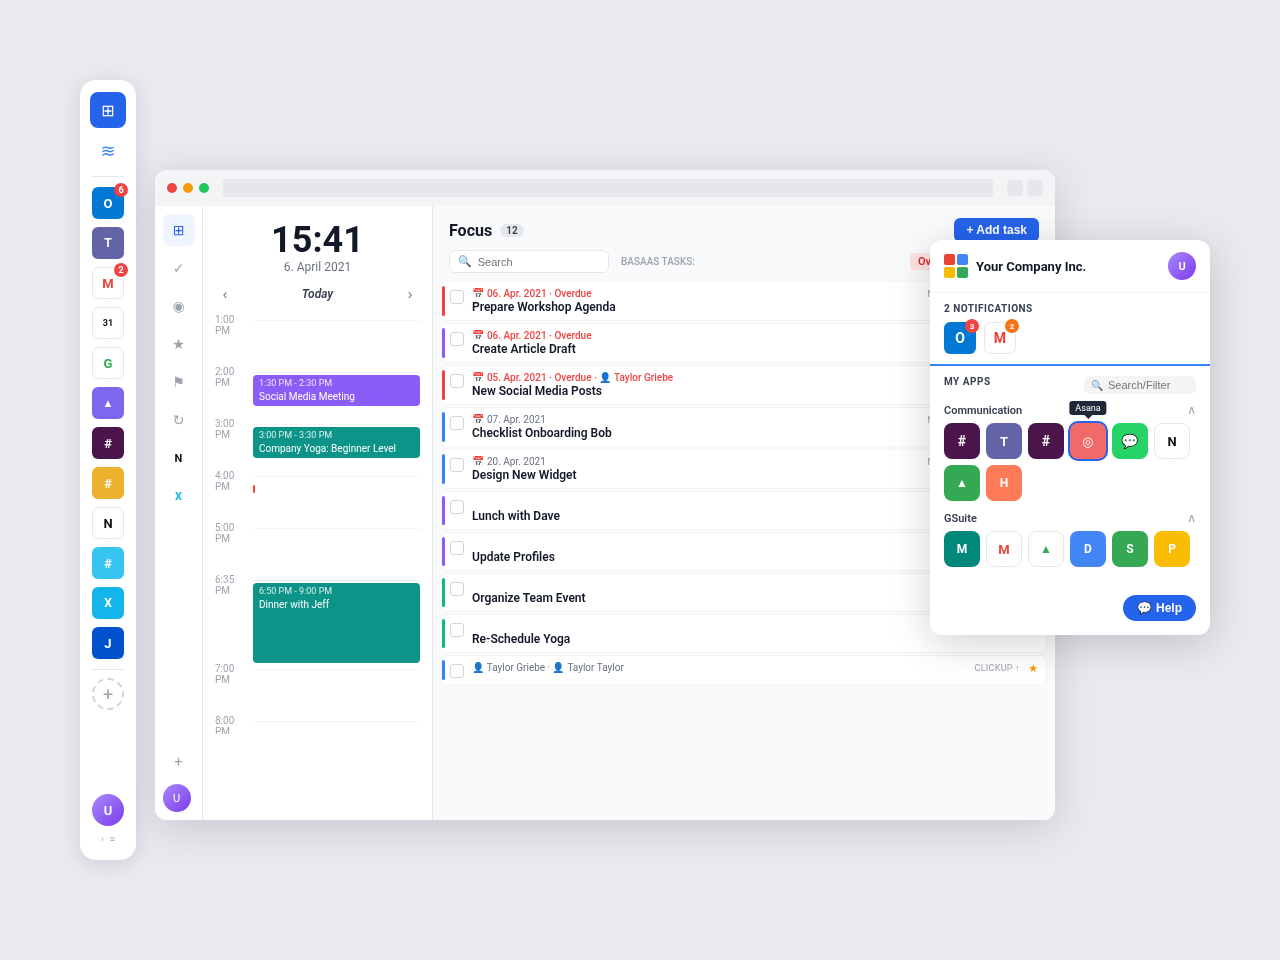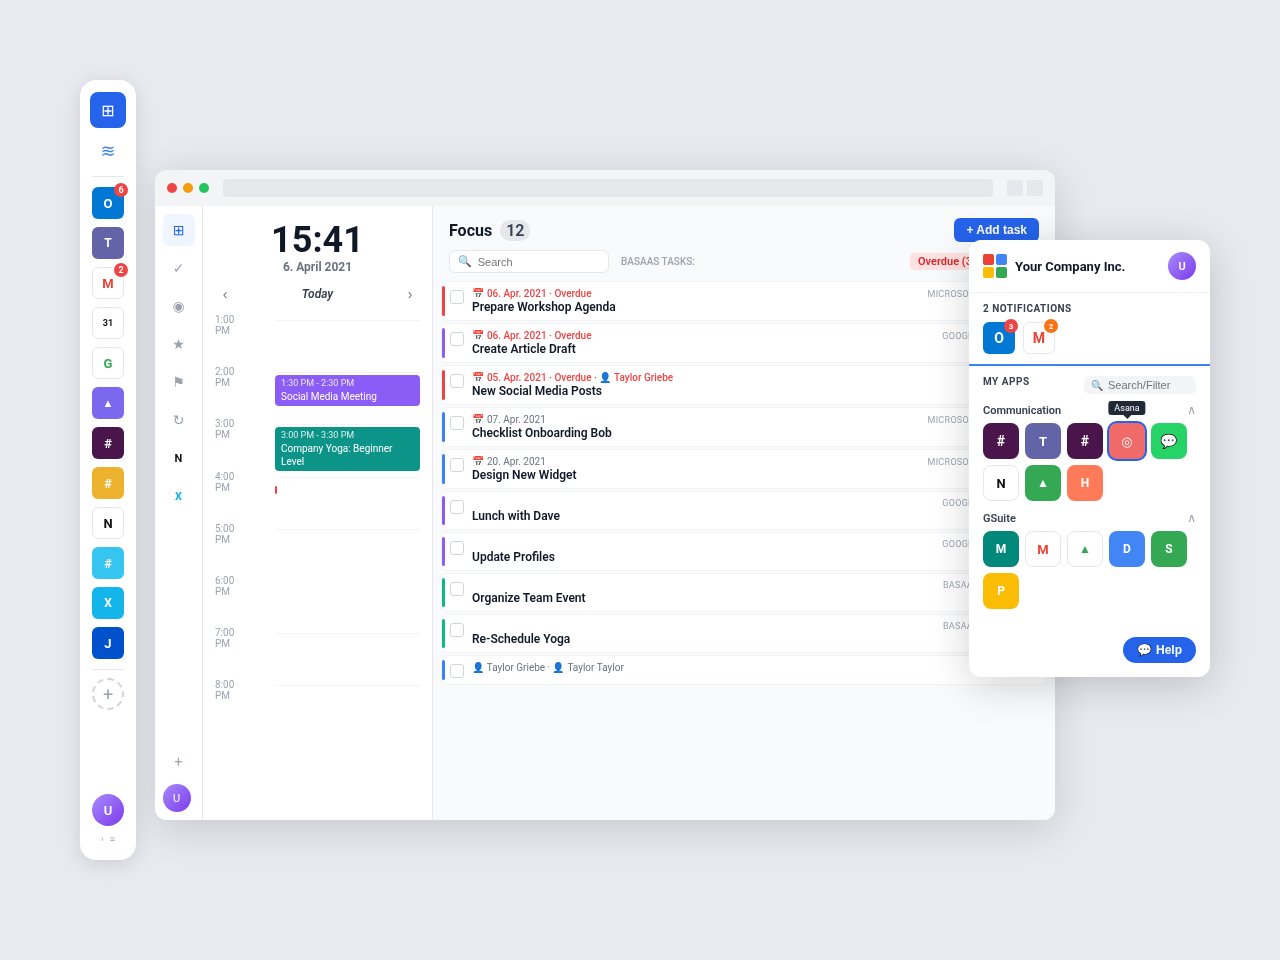--- a/index.html
+++ b/index.html
@@ -169,21 +169,20 @@
     .clock-time {
       font-size: 36px;
       font-weight: 700;
       color: #111827;
       line-height: 1;
     }
     .clock-date {
       font-size: 12px;
       color: #6b7280;
       margin-top: 2px;
-      font-weight: bold;
     }
     .calendar-nav {
       display: flex;
       align-items: center;
       justify-content: space-between;
       margin: 10px 0;
     }
     .calendar-nav-btn {
       width: 20px;
       height: 20px;
@@ -198,21 +197,21 @@
     }
     .calendar-today {
       font-size: 12px;
       font-weight: 600;
       color: #374151;
       font-style: italic;
     }
     .time-slot {
       display: flex;
       align-items: flex-start;
-      gap: 24px;
+      gap: 2px;
       min-height: 52px;
     }
     .time-label {
       font-size: 10px;
       color: #9ca3af;
       width: 36px;
       flex-shrink: 0;
       padding-top: 0;
     }
     .slot-line {
@@ -253,21 +252,21 @@
       gap: 8px;
     }
     .tasks-title h2 {
       font-size: 16px;
       font-weight: 700;
       color: #111827;
     }
     .tasks-count {
       background: #e5e7eb;
       color: #374151;
-      font-size: 16px;
+      font-size: 10px;
       font-weight: 600;
       padding: 1px 6px;
       border-radius: 10px;
     }
     .add-task-btn {
       background: #2563eb;
       color: #fff;
       border: none;
       border-radius: 6px;
       padding: 5px 12px;
@@ -396,21 +395,21 @@
       color: #f59e0b;
       font-size: 11px;
       flex-shrink: 0;
     }
 
     
     .right-panel {
       position: absolute;
       right: 70px;
       top: 240px;
-      width: 241px;
+      width: 280px;
       background: #fff;
       border-radius: 12px;
       box-shadow: 0 8px 40px rgba(0,0,0,0.18);
       z-index: 20;
       overflow: hidden;
     }
     .right-panel-header {
       display: flex;
       align-items: center;
       justify-content: space-between;
@@ -752,21 +751,27 @@
           <div class="time-label">4:00 PM</div>
           <div class="slot-line">
             <div style="width:2px;height:8px;background:#ef4444;border-radius:1px;margin-top:8px;"></div>
           </div>
         </div>
         <div class="time-slot">
           <div class="time-label">5:00 PM</div>
           <div class="slot-line"></div>
         </div>
         <div class="time-slot">
-          <div class="time-label">6:00 PM</div>
+          <div class="time-label">6:35 PM</div>
+          <div class="slot-line">
+            <div class="event-block event-teal" style="min-height:80px;">
+              <div style="font-size:9px;opacity:0.85;">6:50 PM - 9:00 PM</div>
+              <div>Dinner with Jeff</div>
+            </div>
+          </div>
         </div>
         <div class="time-slot">
           <div class="time-label">7:00 PM</div>
           <div class="slot-line"></div>
         </div>
         <div class="time-slot">
           <div class="time-label">8:00 PM</div>
           <div class="slot-line"></div>
         </div>
 

